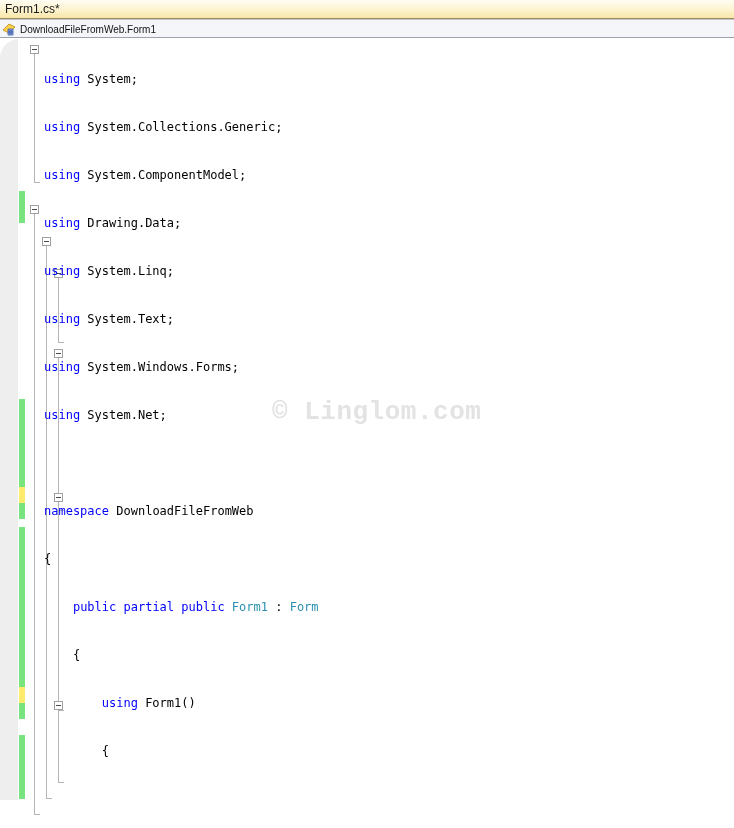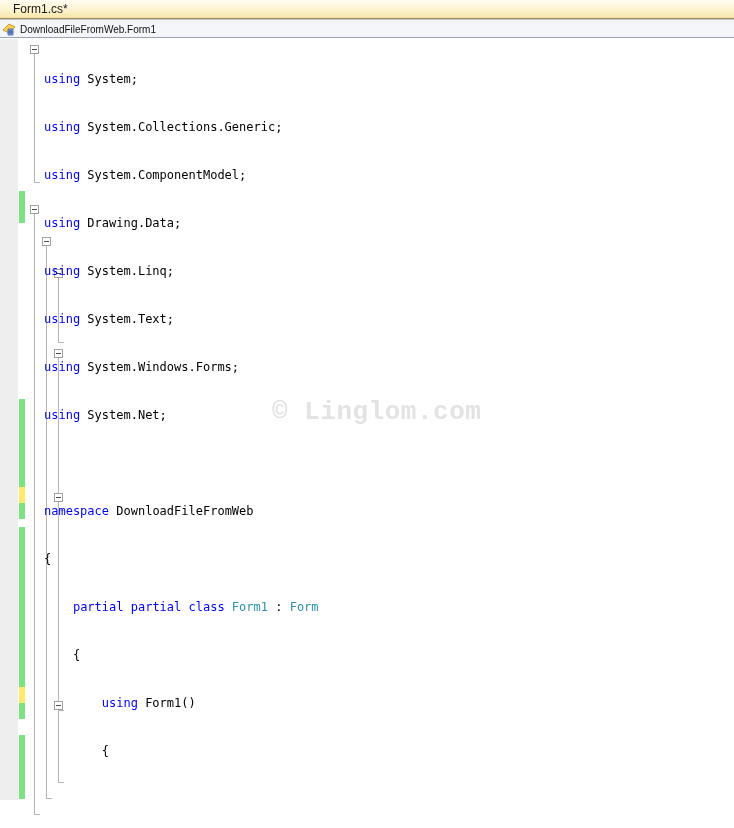--- a/index.html
+++ b/index.html
@@ -12,21 +12,21 @@
   }
 
   
   #tabstrip{
     position:absolute;left:0;top:0;width:734px;height:19px;
     background:linear-gradient(to bottom,#fffdf2 0%,#fdf3cf 55%,#f7e6a8 100%);
     border-bottom:1px solid #9b8b5e;
     box-sizing:border-box;
   }
   #tab{
-    position:absolute;left:0;top:0;height:18px;padding:1px 8px 0 13px;
+    position:absolute;left:0;top:0;height:18px;padding:1px 8px 0 5px;
     font-family:"Liberation Sans",sans-serif;font-size:12px;color:#1a1a1a;
     line-height:17px;white-space:nowrap;
   }
 
   
   #navbar{
     position:absolute;left:0;top:19px;width:734px;height:19px;
     background:#f4f6fa;
     border-top:1px solid #c0c6d0;
     border-bottom:1px solid #9aa2b0;
@@ -38,21 +38,21 @@
   }
   #nav-icon{width:15px;height:14px;position:relative;flex:0 0 auto;margin-right:3px;}
   #nav-label{
     font-family:"Liberation Sans",sans-serif;font-size:10px;color:#111;
     line-height:15px;white-space:nowrap;
   }
 
   
   #editor{
     position:absolute;left:0;top:39px;width:734px;height:789px;
-    background:#ffffff;overflow:hidden;
+    background:#ffffff;overflow:hidden;border-radius:19px;
   }
   
   #indicator-margin{
     position:absolute;left:0;top:0;width:18px;height:761px;
     background:#eeeeee;
   }
   
   .change-bar{position:absolute;left:19px;width:6px;}
   .change-bar.green{background:#79e37f;}
   .change-bar.yellow{background:#ffeb6b;}
@@ -163,21 +163,21 @@
     <div class="ln"><span class="kw">using</span><span class="pln"> System.Collections.Generic;</span></div>
     <div class="ln"><span class="kw">using</span><span class="pln"> System.ComponentModel;</span></div>
     <div class="ln"><span class="kw">using</span><span class="pln"> Drawing.Data;</span></div>
     <div class="ln"><span class="kw">using</span><span class="pln"> System.Linq;</span></div>
     <div class="ln"><span class="kw">using</span><span class="pln"> System.Text;</span></div>
     <div class="ln"><span class="kw">using</span><span class="pln"> System.Windows.Forms;</span></div>
     <div class="ln"><span class="kw">using</span><span class="pln"> System.Net;</span></div>
     <div class="ln">&nbsp;</div>
     <div class="ln"><span class="kw">namespace</span><span class="pln"> DownloadFileFromWeb</span></div>
     <div class="ln"><span class="pln">{</span></div>
-    <div class="ln"><span class="pln">    </span><span class="kw">partial partial class</span><span class="pln"> </span><span class="type">Form1</span><span class="pln"> : </span><span class="type">Form</span></div>
+    <div class="ln"><span class="pln">    </span><span class="kw">public partial public</span><span class="pln"> </span><span class="type">Form1</span><span class="pln"> : </span><span class="type">Form</span></div>
     <div class="ln"><span class="pln">    {</span></div>
     <div class="ln"><span class="pln">        </span><span class="kw">using</span><span class="pln"> Form1()</span></div>
     <div class="ln"><span class="pln">        {</span></div>
     
     
     
     
     
     
     

